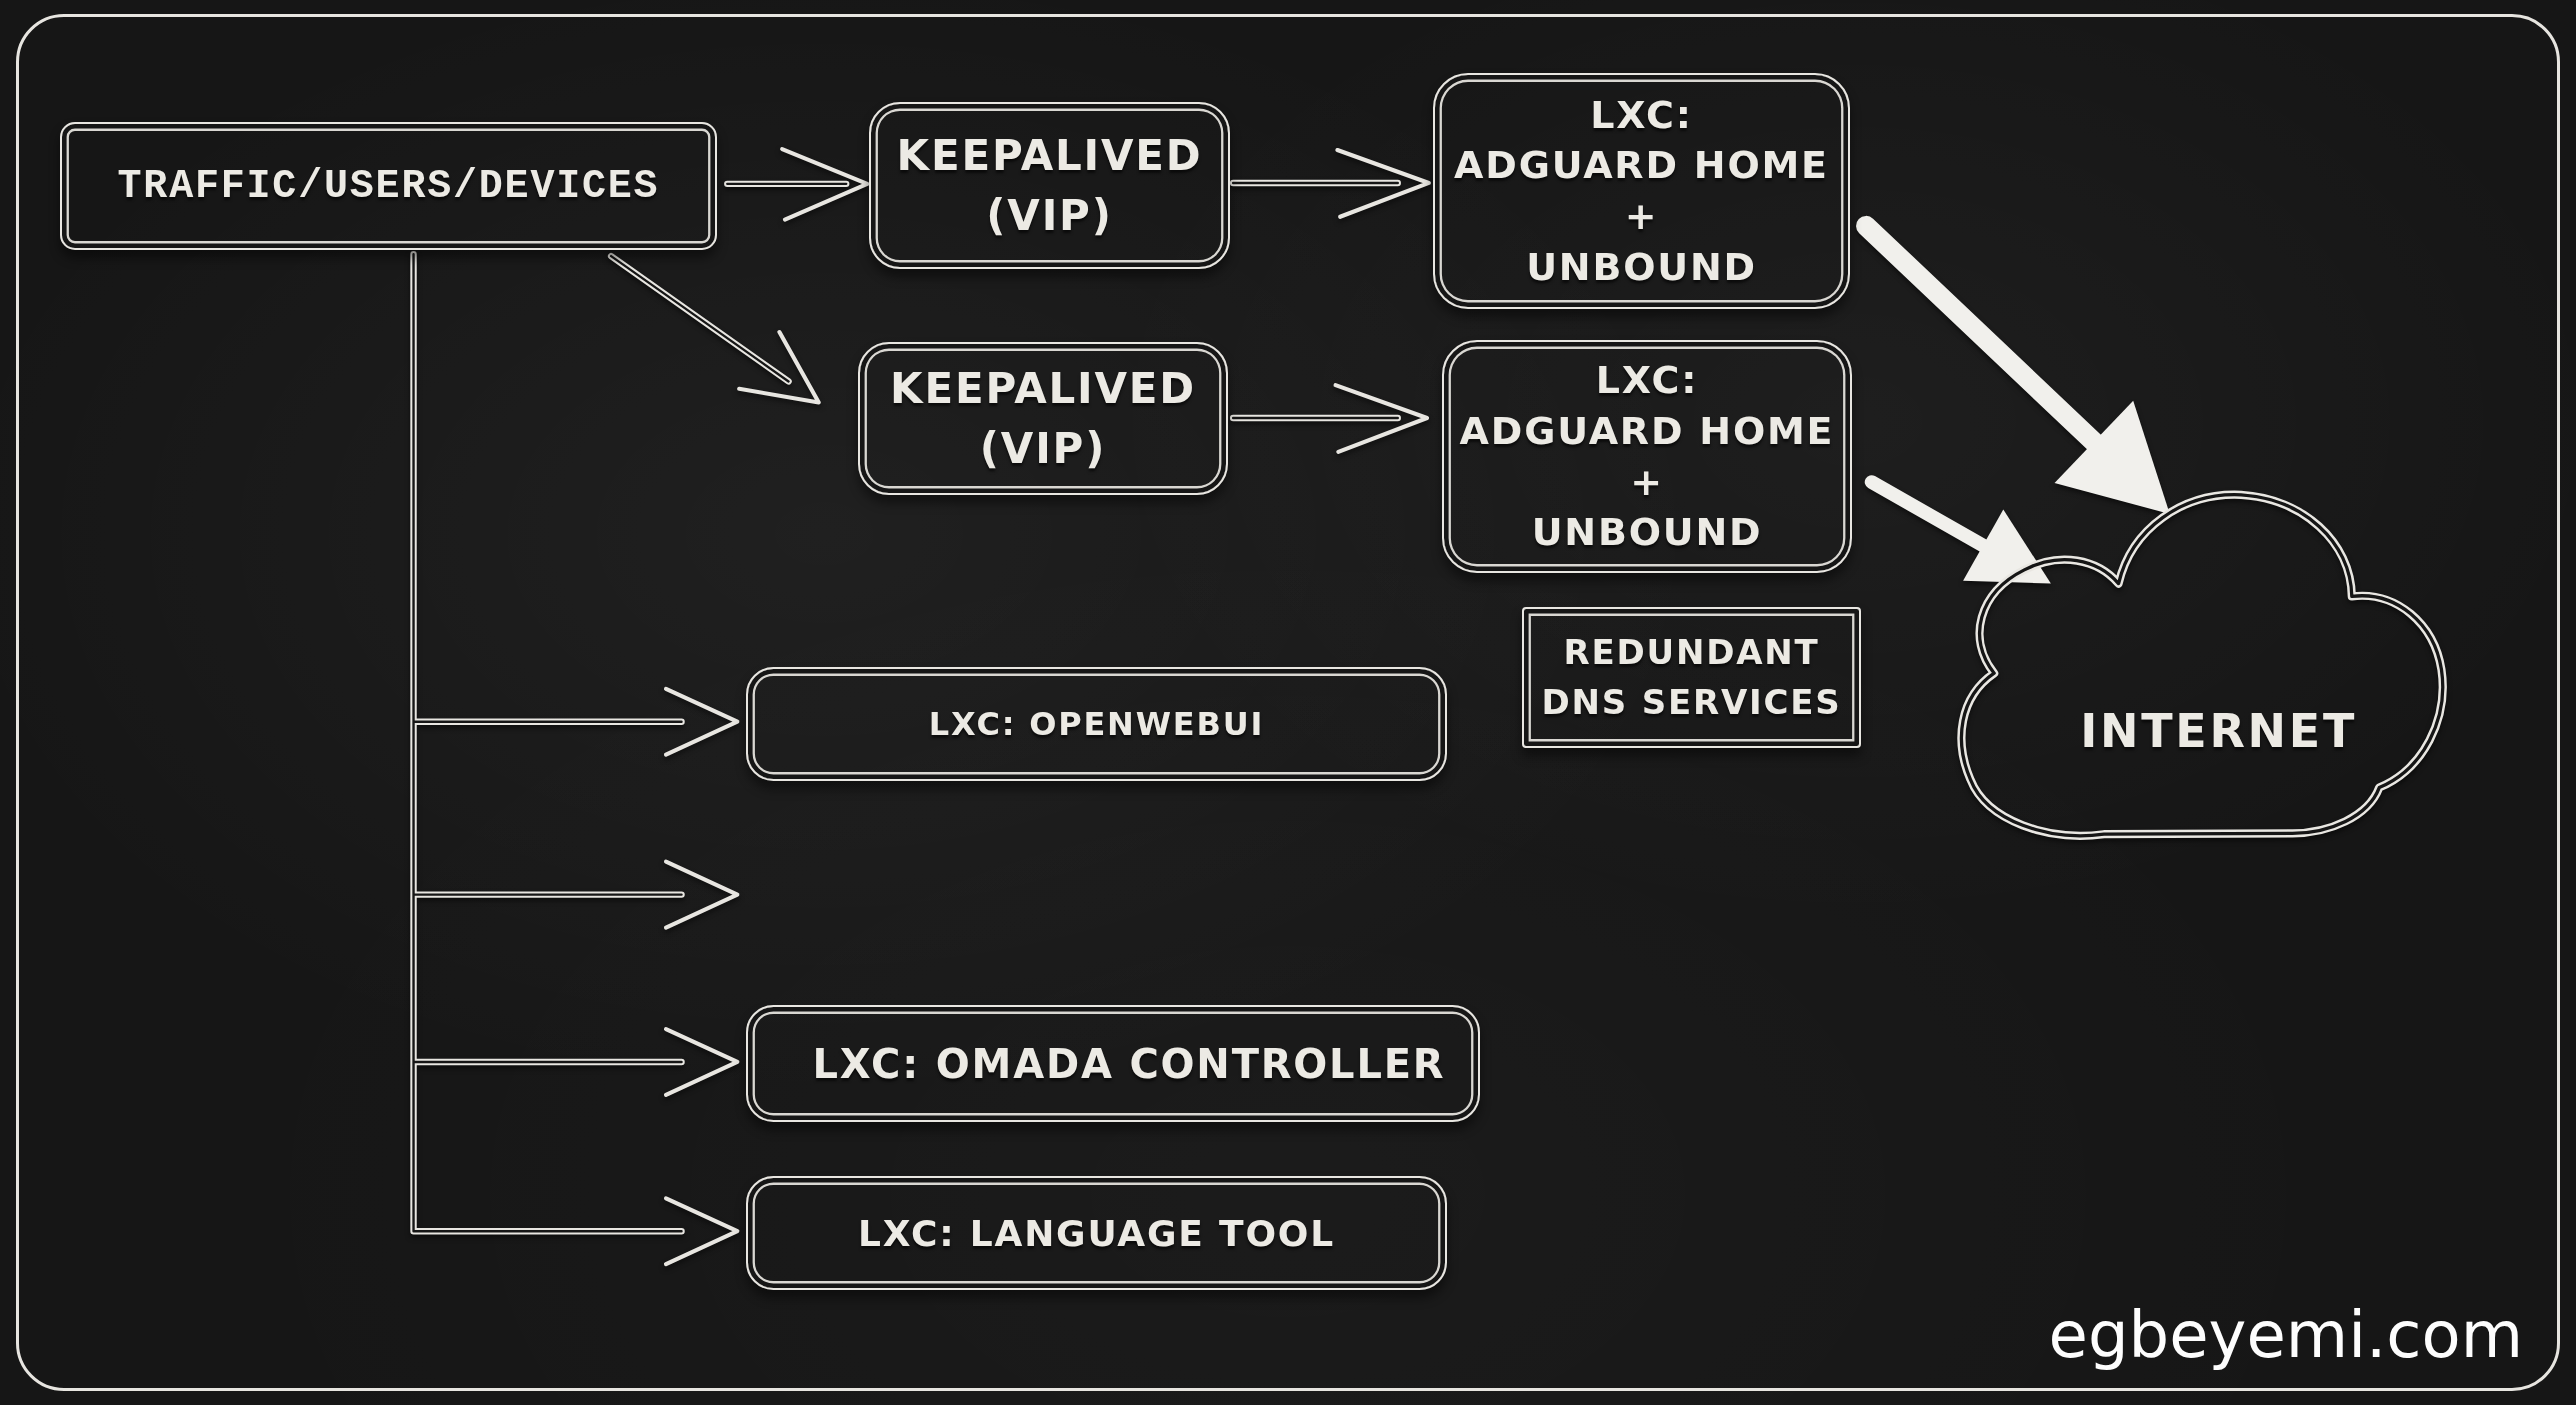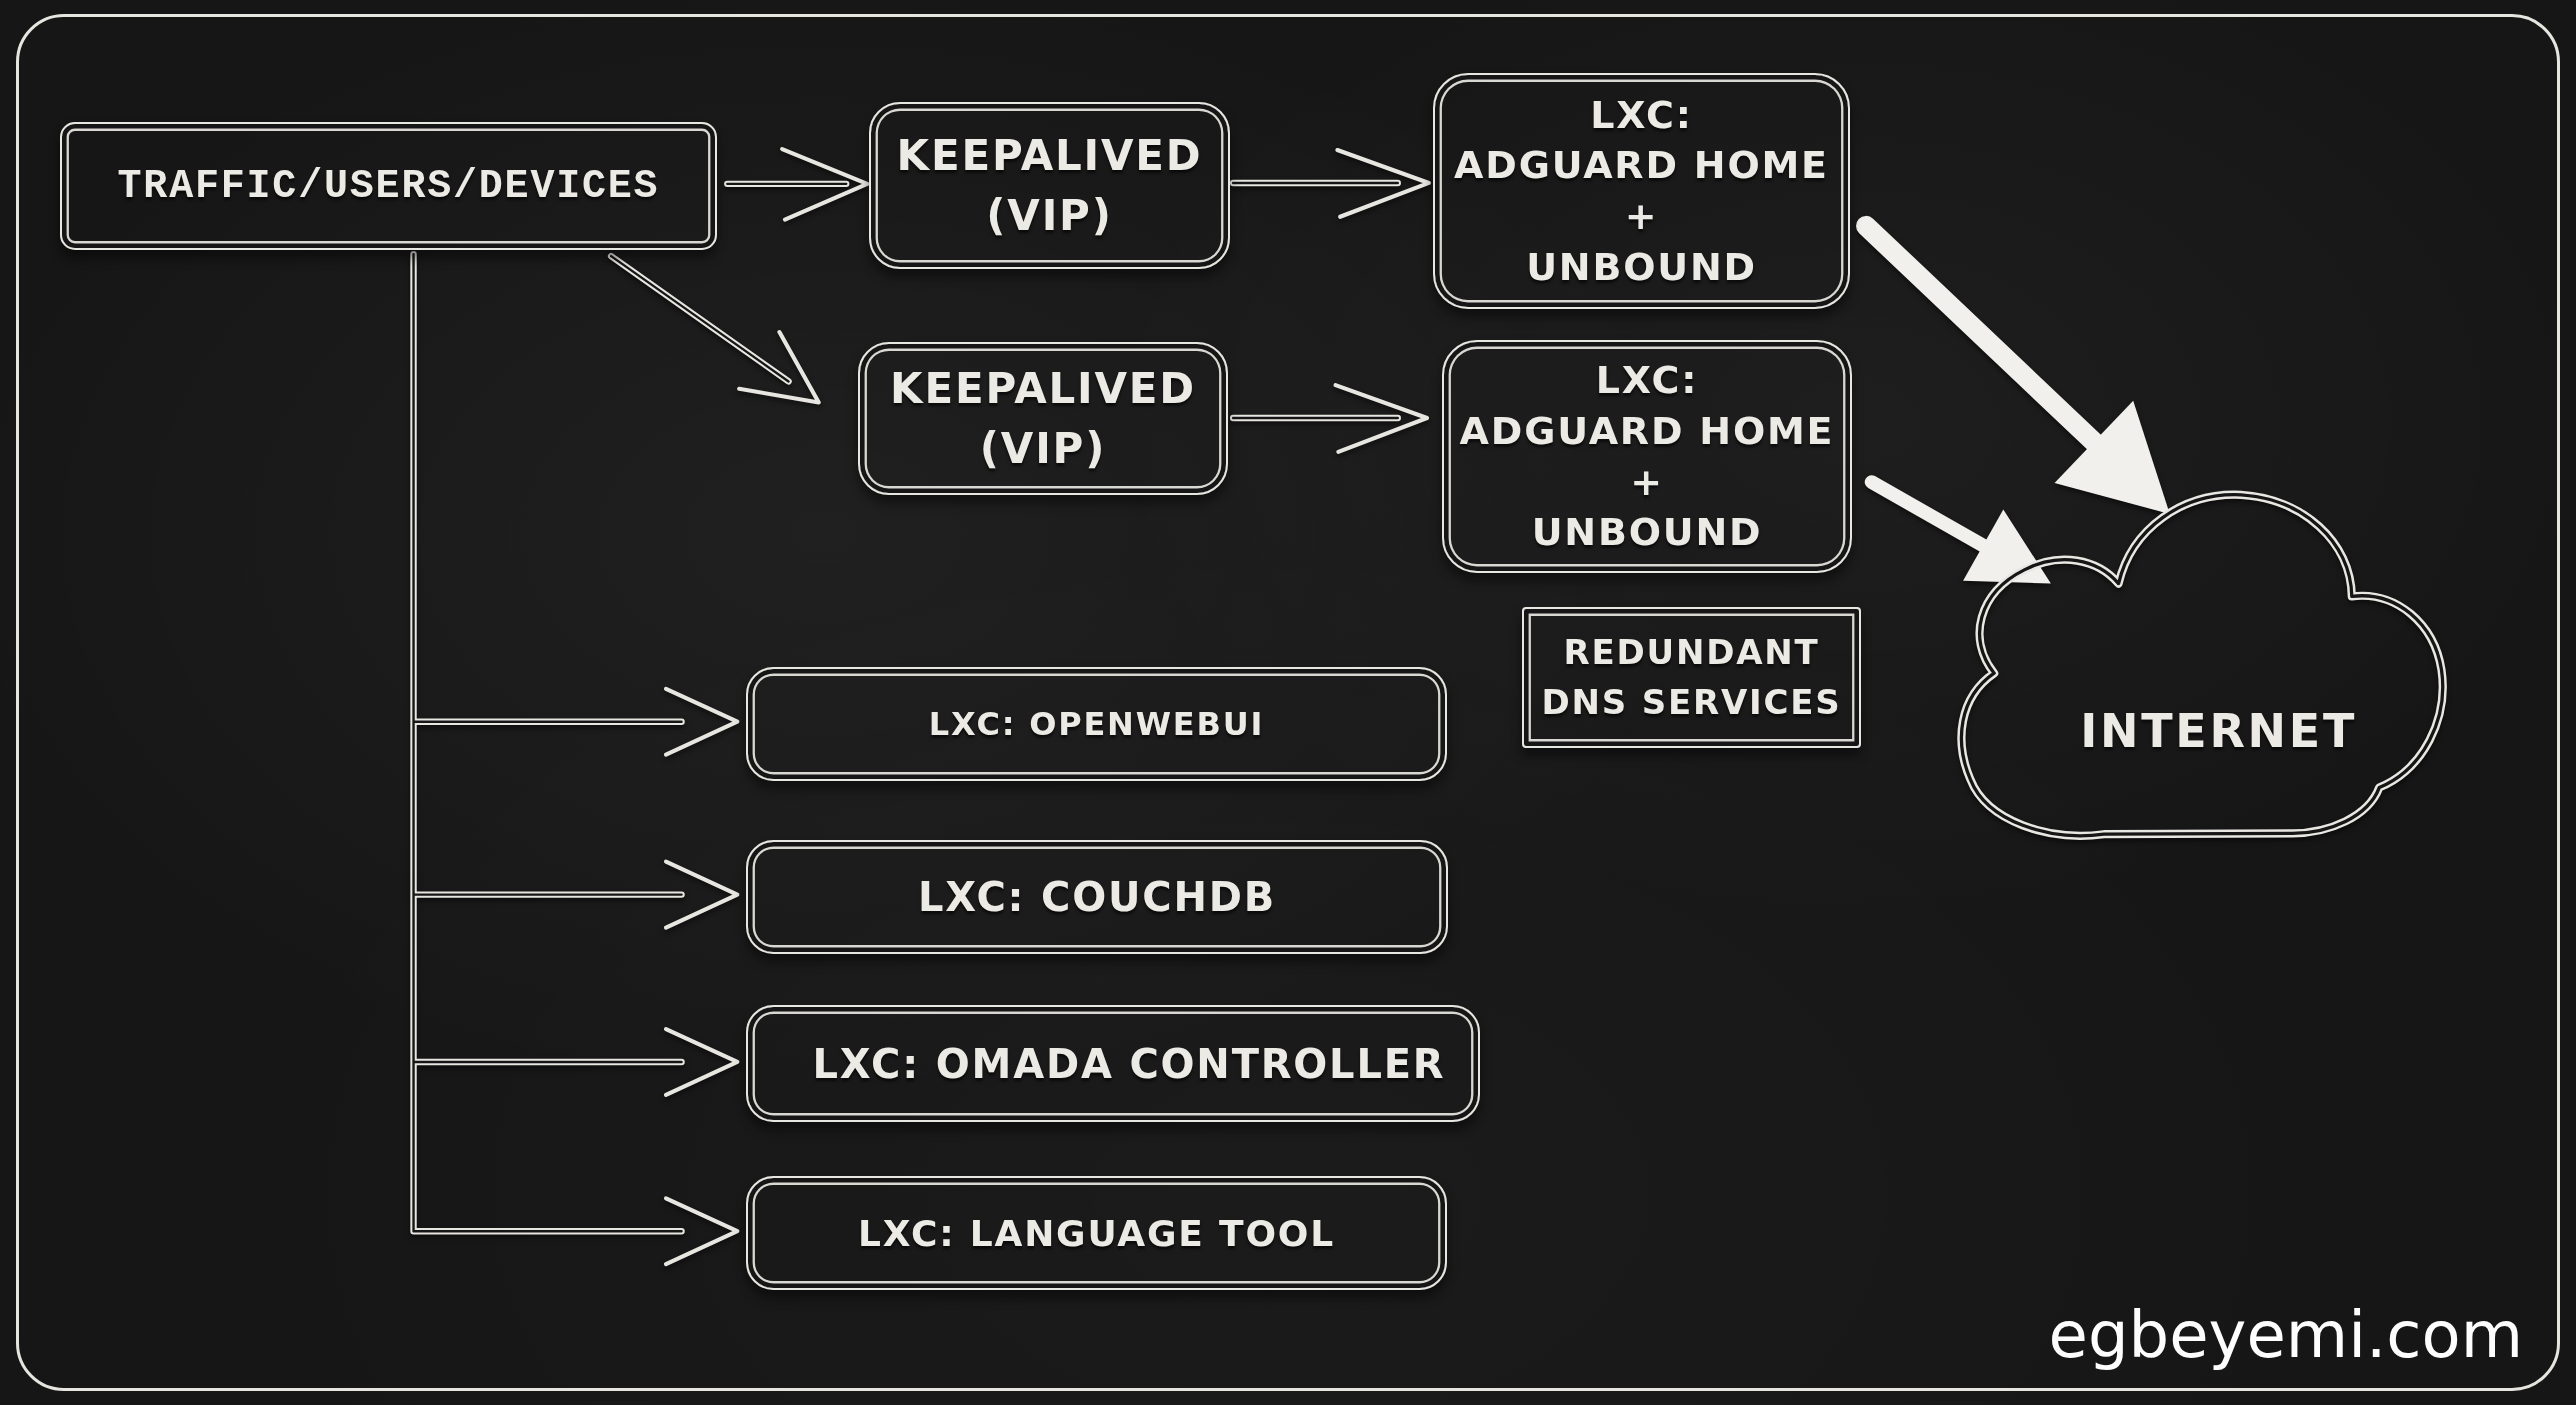--- a/index.html
+++ b/index.html
@@ -204,23 +204,20 @@
 
   <div class="node" id="n-dns">
     <span>REDUNDANT
 DNS SERVICES</span>
   </div>
 
   <div class="node" id="n-openwebui">
     <span>LXC: OPENWEBUI</span>
   </div>
 
-  <div class="node" id="n-couchdb">
-    <span>LXC: COUCHDB</span>
-  </div>
 
   <div class="node" id="n-omada">
     <span>LXC: OMADA CONTROLLER</span>
   </div>
 
   <div class="node" id="n-langtool">
     <span>LXC: LANGUAGE TOOL</span>
   </div>
 
   <div id="internet-label">INTERNET</div>

